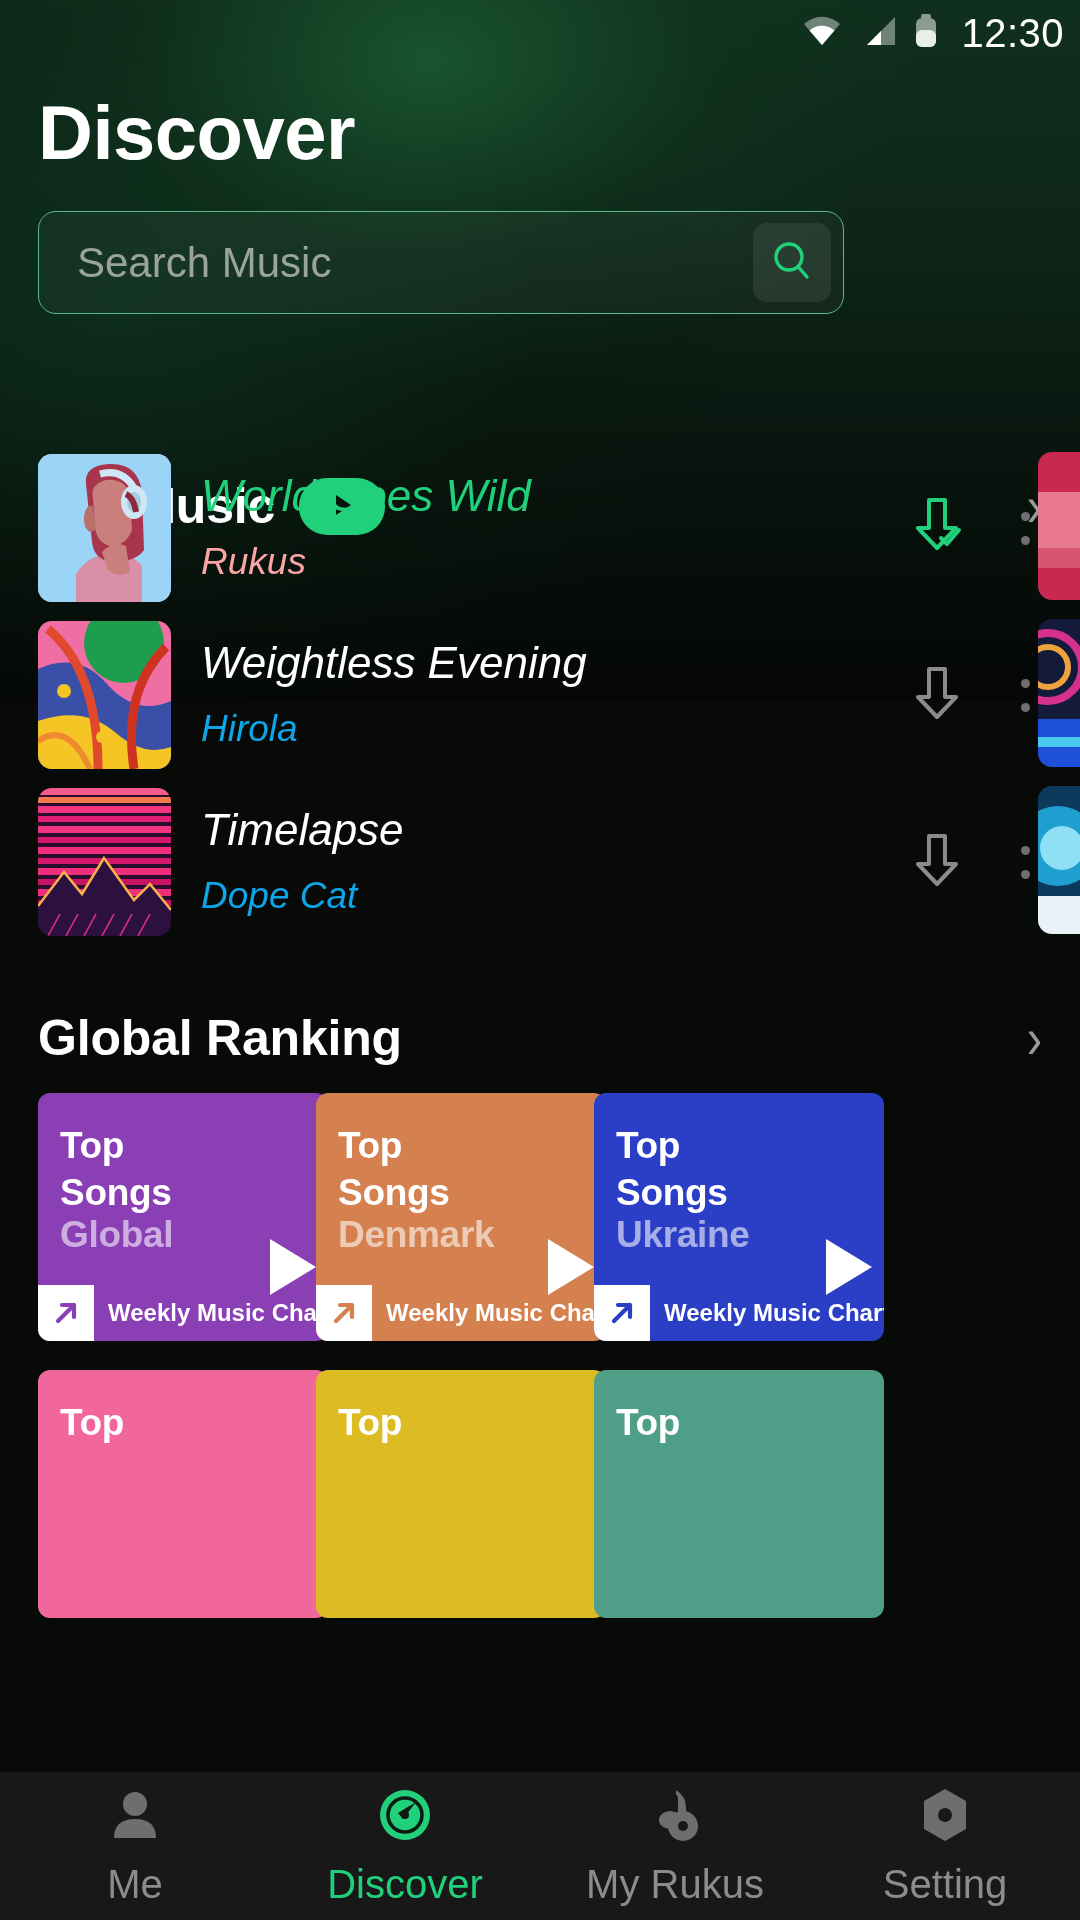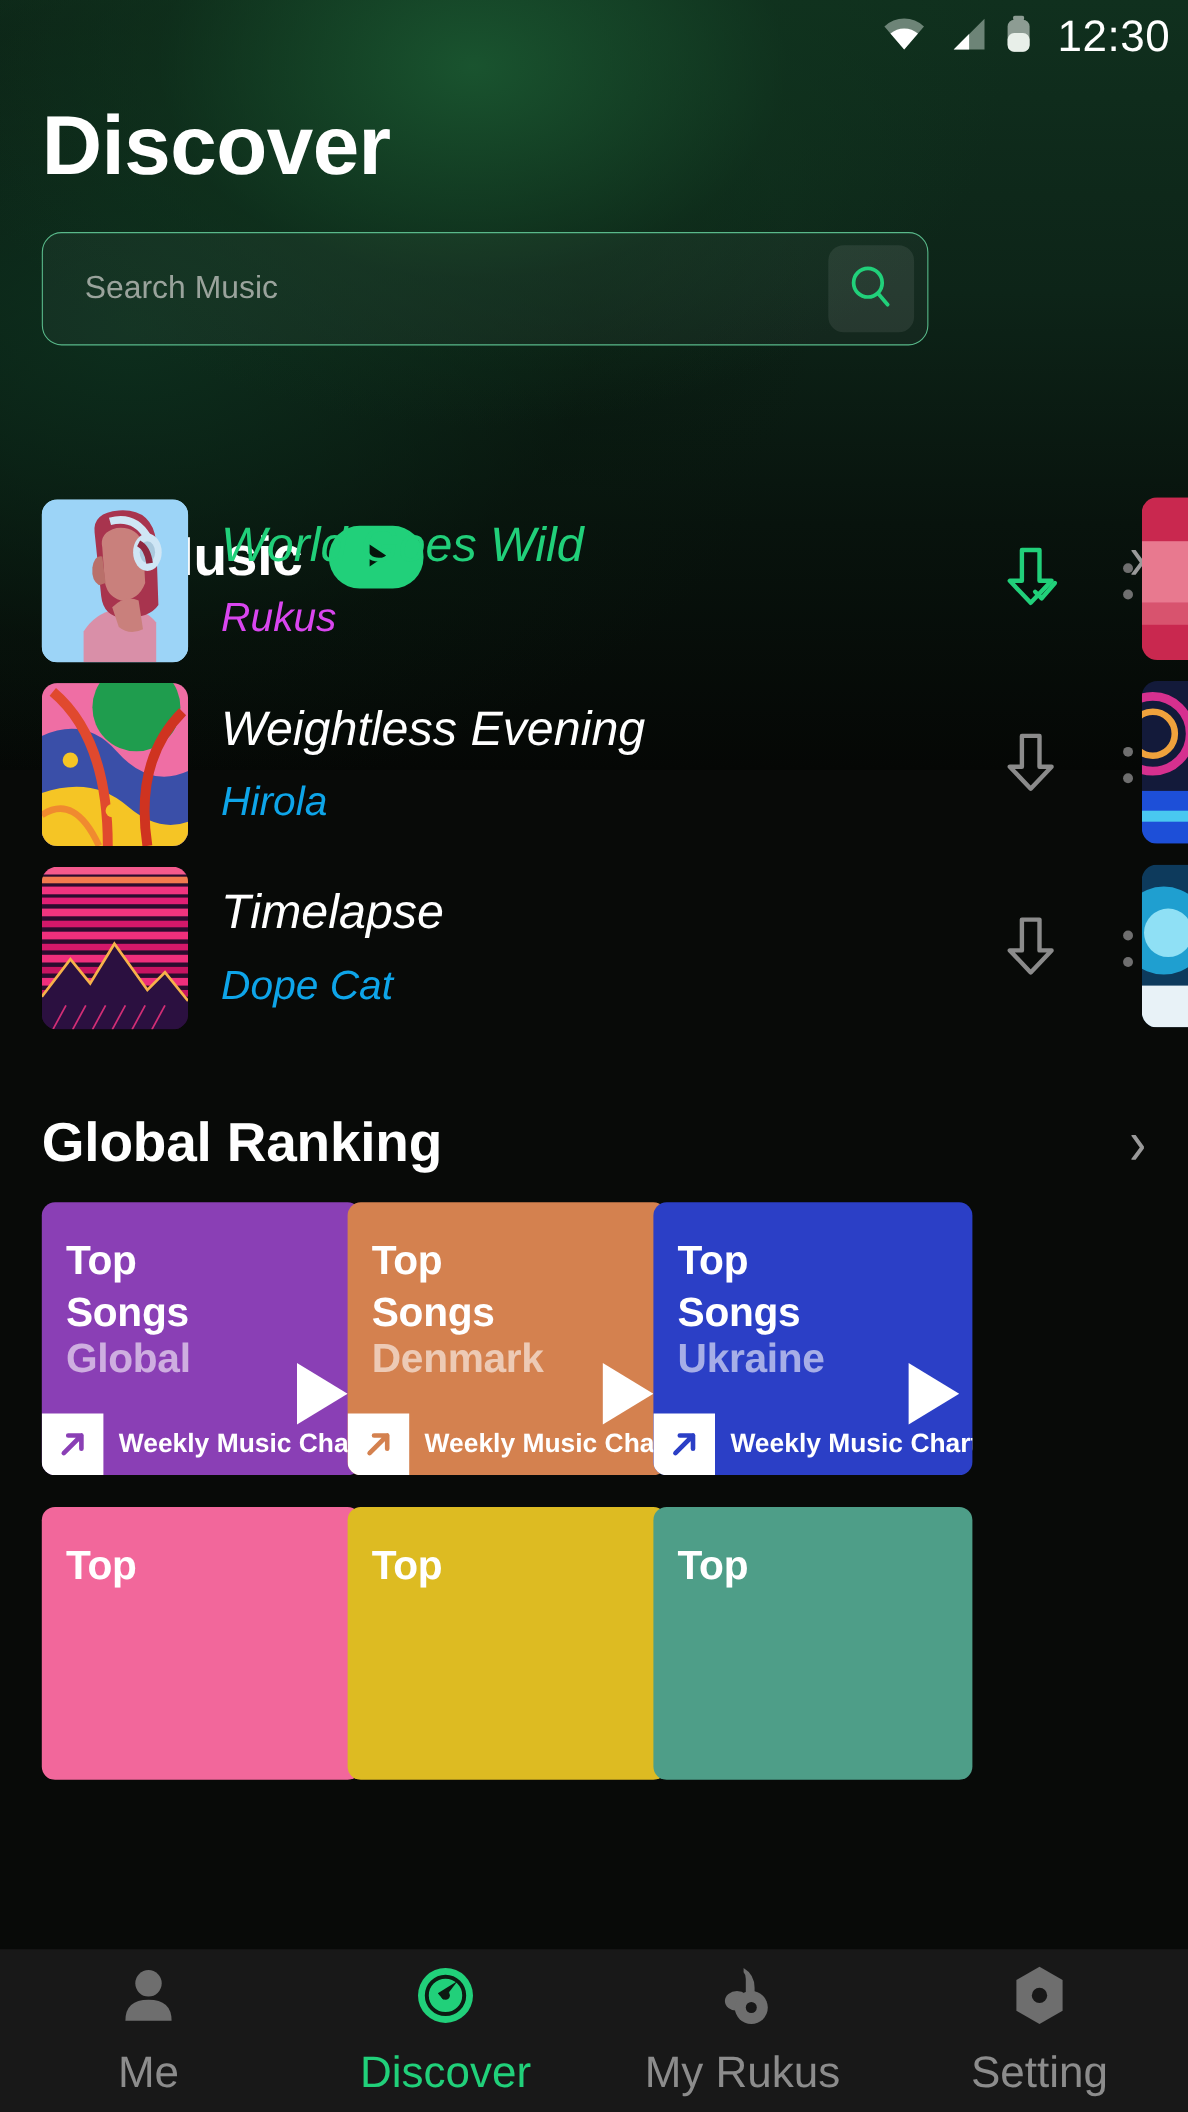--- a/index.html
+++ b/index.html
@@ -55,21 +55,21 @@
     border-radius: 18px;
     background: rgba(255,255,255,0.035);
     display: flex; align-items: center;
     z-index: 5;
   }
   .search-input {
     flex: 1;
     border: none; outline: none; background: transparent;
     color: #cfd6d0;
     font-family: "Liberation Sans", sans-serif;
-    font-size: 29px; font-weight: 400;
+    font-size: 42px; font-weight: 400;
     padding: 0 28px 0 38px;
   }
   .search-input::placeholder { color: #9aa39c; }
   .search-btn {
     width: 78px; height: 79px;
     margin-right: 12px;
     border-radius: 14px;
     background: rgba(255,255,255,0.08);
     display: flex; align-items: center; justify-content: center;
     border: none; cursor: pointer;
@@ -119,21 +119,21 @@
   .song-meta { margin-left: 30px; flex: 1; min-width: 0; }
   .song-title {
     font-size: 44px; font-weight: 400; color: #ffffff;
     line-height: 1.05; white-space: nowrap;
   }
   .song-title.active { color: #21d07a; }
   .song-artist {
     font-size: 37px; font-weight: 400; color: #0ea5e9;
     margin-top: 22px; white-space: nowrap;
   }
-  .song-artist.active { color: #d946ef; }
+  .song-artist.active { color: #fca5a5; }
   .dl-btn, .more-btn {
     width: 90px; height: 110px; flex: none;
     display: flex; align-items: center; justify-content: center;
     cursor: pointer; background: none; border: none;
   }
   .more-btn { width: 86px; margin-right: 12px; }
   .dots { display: flex; flex-direction: column; gap: 15px; align-items: center; }
   .dot { width: 9px; height: 9px; border-radius: 50%; background: #6f6f6f; }
 
   

